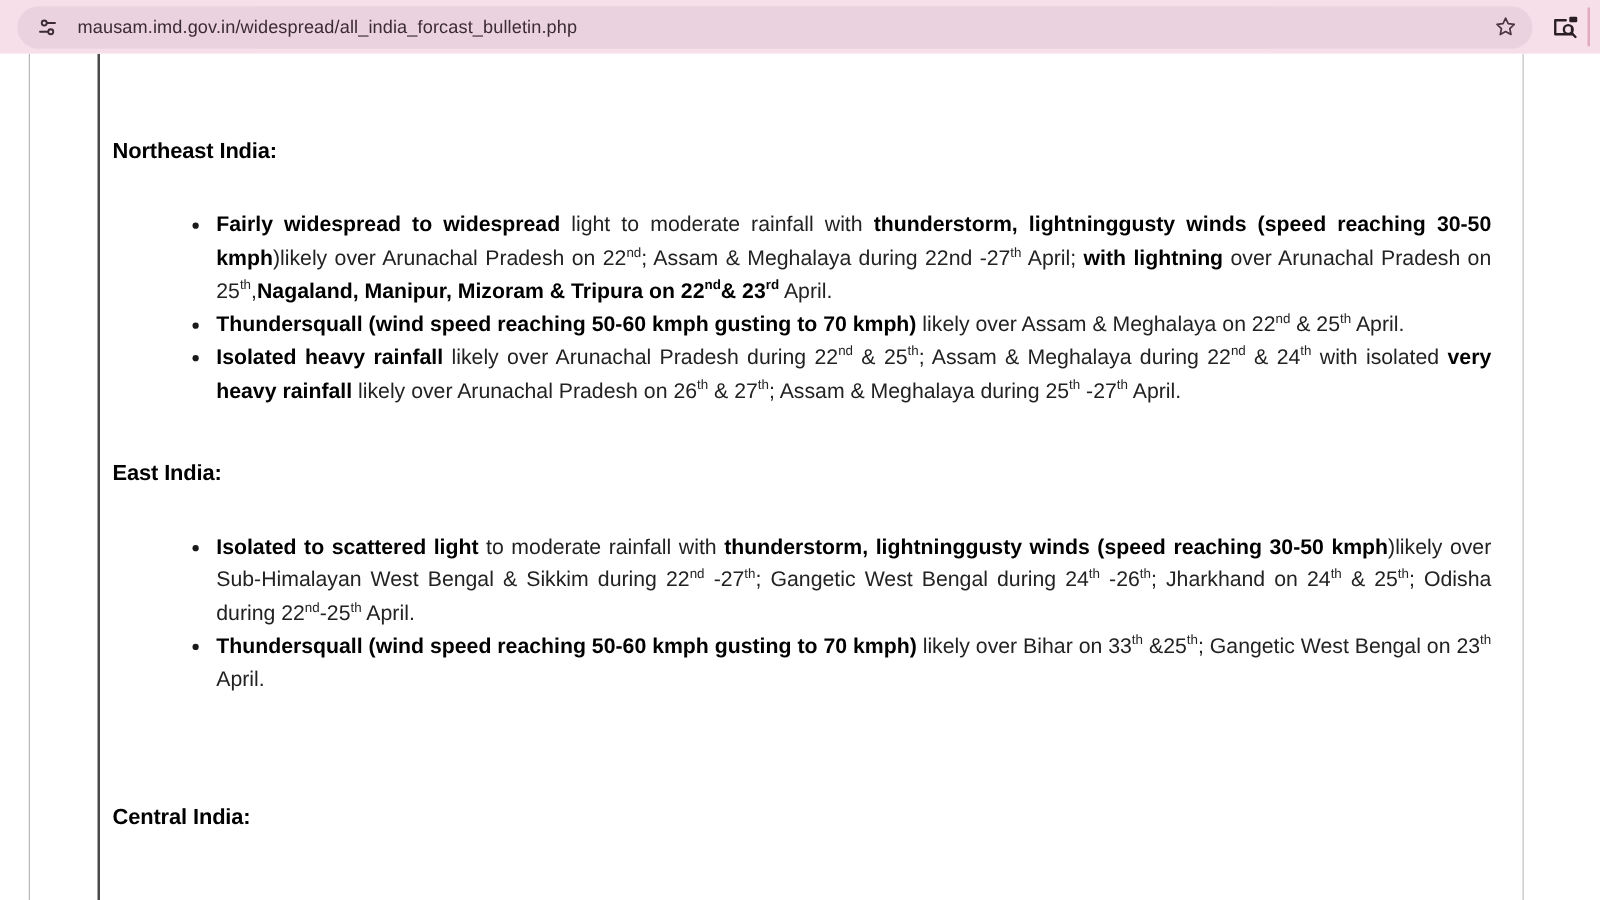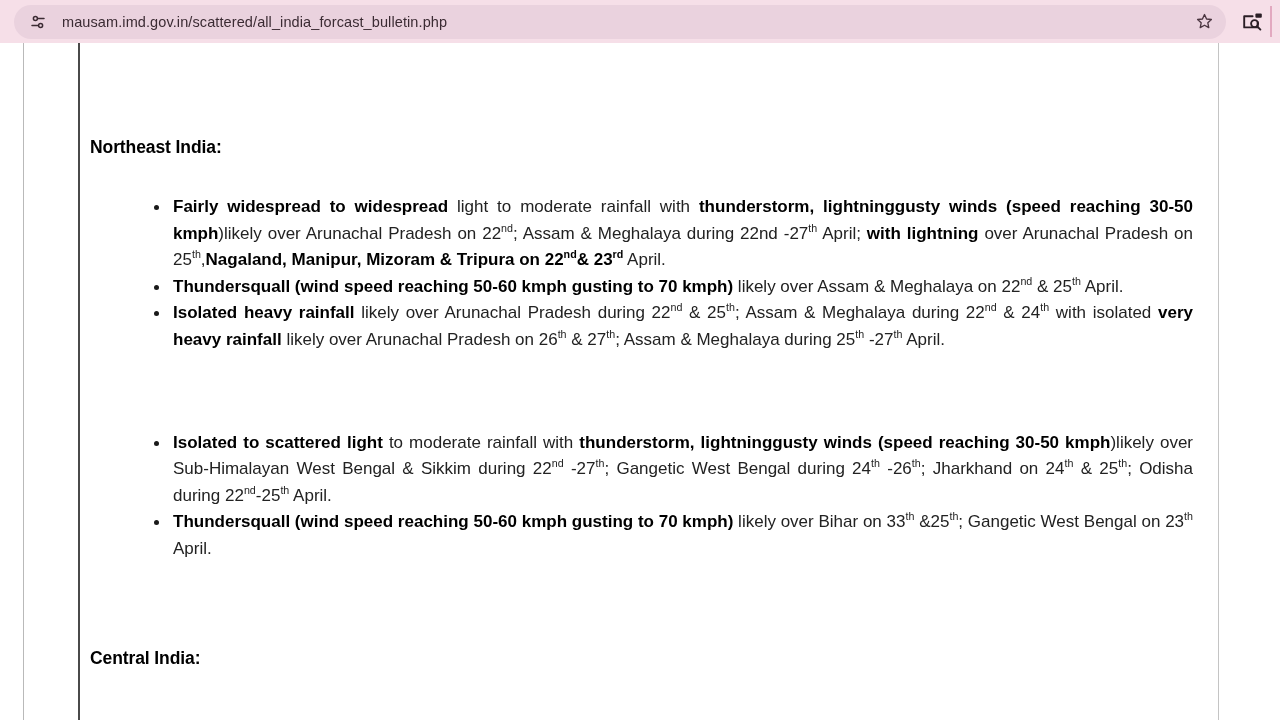--- a/index.html
+++ b/index.html
@@ -101,21 +101,21 @@
   #clipped-top .sliver {
     position: absolute; top: -13px; left: 0;
     font-size: 16px; color: #cfcfcf; white-space: nowrap;
   }
 
   #doc-content {
     position: absolute;
     left: 90px;
     top: 0;
     width: 1115px;
-    padding-top: 93px;
+    padding-top: 66px;
     color: #000;
   }
 
   h2.section-heading {
     font-size: 17.5px;
     font-weight: bold;
     margin: 0;
     line-height: 22px;
     letter-spacing: -0.1px;
     color: #000;
@@ -159,21 +159,21 @@
 
   <div id="omnibox">
     <span id="site-info-icon">
       <svg width="18" height="18" viewBox="0 0 18 18" aria-hidden="true">
         <circle cx="6.4" cy="5.4" r="2.0" fill="none" stroke="#3b2b33" stroke-width="1.5"></circle>
         <line x1="8.9" y1="5.4" x2="15" y2="5.4" stroke="#3b2b33" stroke-width="1.5" stroke-linecap="round"></line>
         <circle cx="11.6" cy="12.4" r="2.0" fill="none" stroke="#3b2b33" stroke-width="1.5"></circle>
         <line x1="3" y1="12.4" x2="9.1" y2="12.4" stroke="#3b2b33" stroke-width="1.5" stroke-linecap="round"></line>
       </svg>
     </span>
-    <span id="url-text">mausam.imd.gov.in/scattered/all_india_forcast_bulletin.php</span>
+    <span id="url-text">mausam.imd.gov.in/widespread/all_india_forcast_bulletin.php</span>
     <span id="bookmark-star">
       <svg width="19" height="19" viewBox="0 0 24 24" aria-hidden="true">
         <path d="M12 3.2l2.6 5.6 6.1.7-4.5 4.2 1.2 6-5.4-3-5.4 3 1.2-6L3.3 9.5l6.1-.7z" fill="none" stroke="#4a3540" stroke-width="1.7" stroke-linejoin="round"></path>
       </svg>
     </span>
   </div>
 
   <div class="chrome-action">
     <svg width="24" height="24" viewBox="0 0 24 24" aria-hidden="true">
       <path d="M3.2 6.2h8.4M3.2 6.2v11.2h13.4V12" fill="none" stroke="#2b1f26" stroke-width="1.9" stroke-linecap="round" stroke-linejoin="round"></path>
@@ -199,20 +199,21 @@
   <div id="doc-content">
 
   <h2 class="section-heading">Northeast India:</h2>
       <div class="gap-after-heading"></div>
       <ul class="bullets">
         <li><span class="b">Fairly widespread to widespread</span><span> light to moderate rainfall with </span><span class="b">thunderstorm, lightninggusty winds (speed reaching 30-50 kmph</span><span>)likely over Arunachal Pradesh on 22</span><sup>nd</sup><span>; Assam &amp; Meghalaya during 22nd -27</span><sup>th</sup><span> April; </span><span class="b">with lightning</span><span> over Arunachal Pradesh on 25</span><sup>th</sup><span>,</span><span class="b">Nagaland, Manipur, Mizoram &amp; Tripura on 22</span><sup class="b">nd</sup><span class="b">&amp; 23</span><sup class="b">rd</sup><span> April.</span></li>
         <li><span class="b">Thundersquall (wind speed reaching 50-60 kmph gusting to 70 kmph)</span><span> likely over Assam &amp; Meghalaya on 22</span><sup>nd</sup><span> &amp; 25</span><sup>th</sup><span> April.</span></li>
         <li><span class="b">Isolated heavy rainfall</span><span> likely over Arunachal Pradesh during 22</span><sup>nd</sup><span> &amp; 25</span><sup>th</sup><span>; Assam &amp; Meghalaya during 22</span><sup>nd</sup><span> &amp; 24</span><sup>th</sup><span> with isolated </span><span class="b">very heavy rainfall</span><span> likely over Arunachal Pradesh on 26</span><sup>th</sup><span> &amp; 27</span><sup>th</sup><span>; Assam &amp; Meghalaya during 25</span><sup>th</sup><span> -27</span><sup>th</sup><span> April.</span></li>
       </ul>
       <div class="gap-between-sections"></div>
+      <h2 class="section-heading">East India:</h2>
       <div class="gap-after-heading"></div>
       <ul class="bullets">
         <li><span class="b">Isolated to scattered light</span><span> to moderate rainfall with </span><span class="b">thunderstorm, lightninggusty winds (speed reaching 30-50 kmph</span><span>)likely over Sub-Himalayan West Bengal &amp; Sikkim during 22</span><sup>nd</sup><span> -27</span><sup>th</sup><span>; Gangetic West Bengal during 24</span><sup>th</sup><span> -26</span><sup>th</sup><span>; Jharkhand on 24</span><sup>th</sup><span> &amp; 25</span><sup>th</sup><span>; Odisha during 22</span><sup>nd</sup><span>-25</span><sup>th</sup><span> April.</span></li>
         <li><span class="b">Thundersquall (wind speed reaching 50-60 kmph gusting to 70 kmph)</span><span> likely over Bihar on 33</span><sup>th</sup><span> &amp;25</span><sup>th</sup><span>; Gangetic West Bengal on 23</span><sup>th</sup><span> April.</span></li>
       </ul>
       <div class="gap-big"></div>
       <h2 class="section-heading">Central India:</h2>
       <div class="gap-between-sections"></div>
     </div>
 

